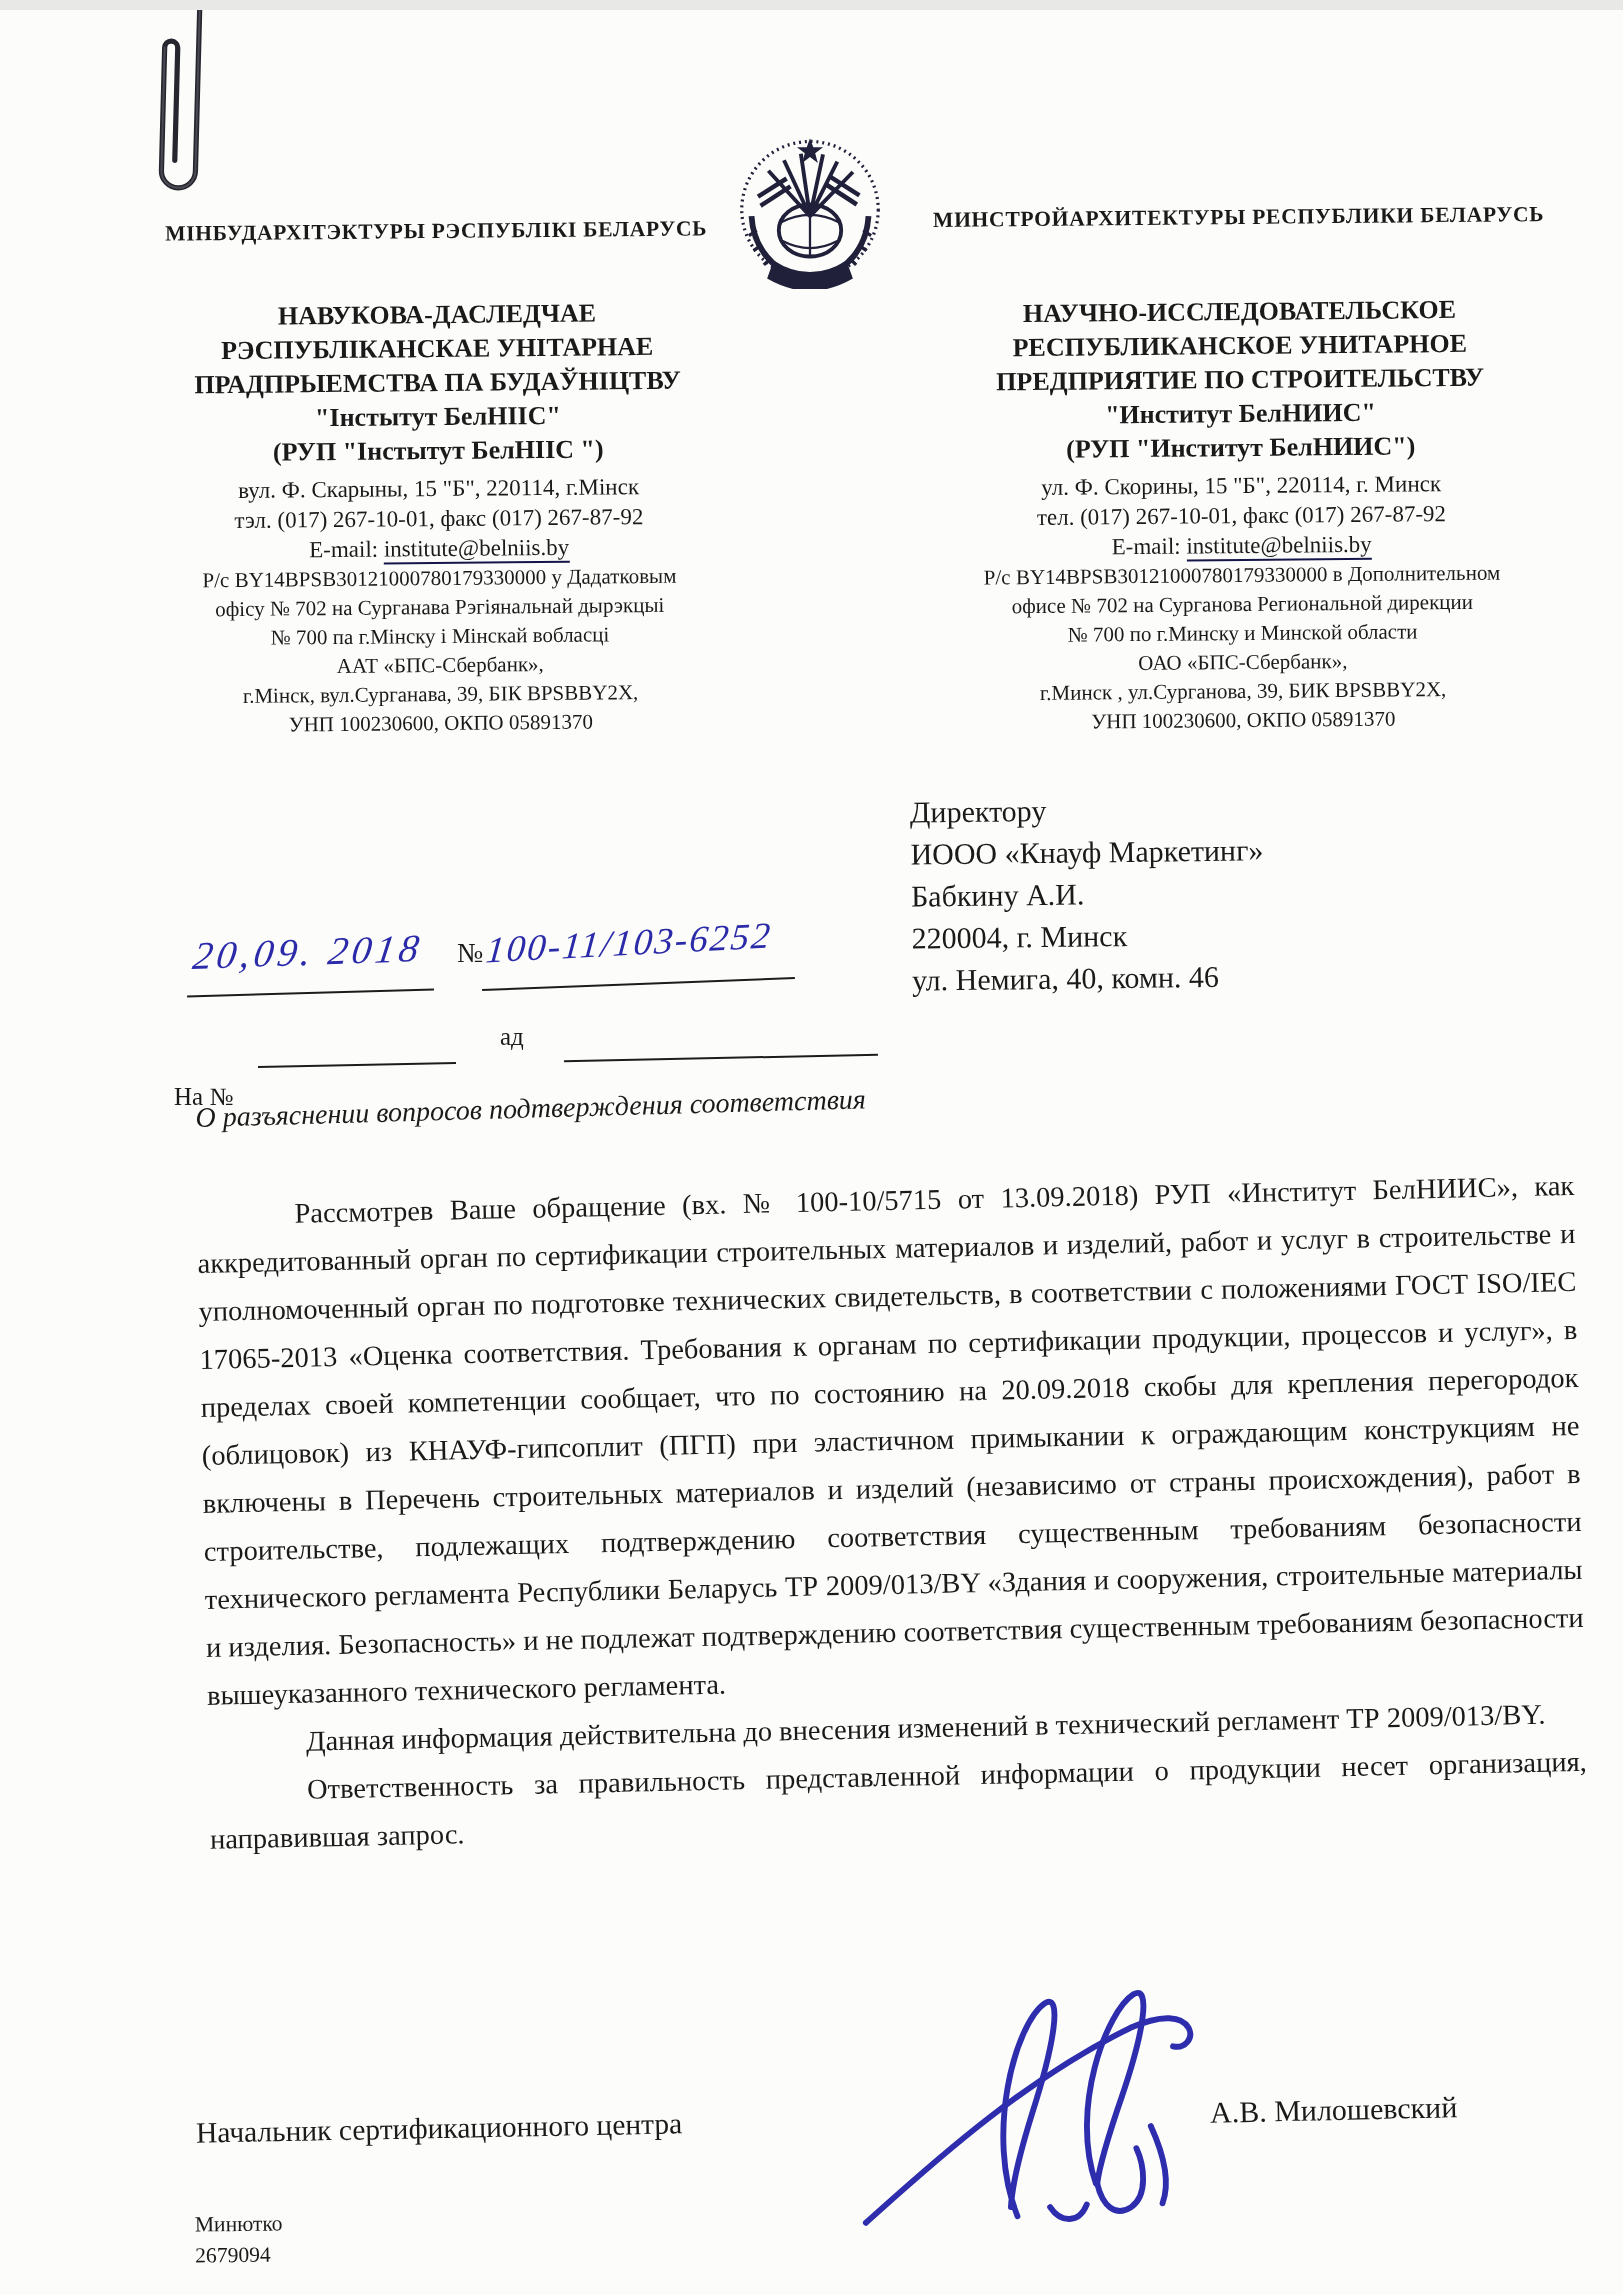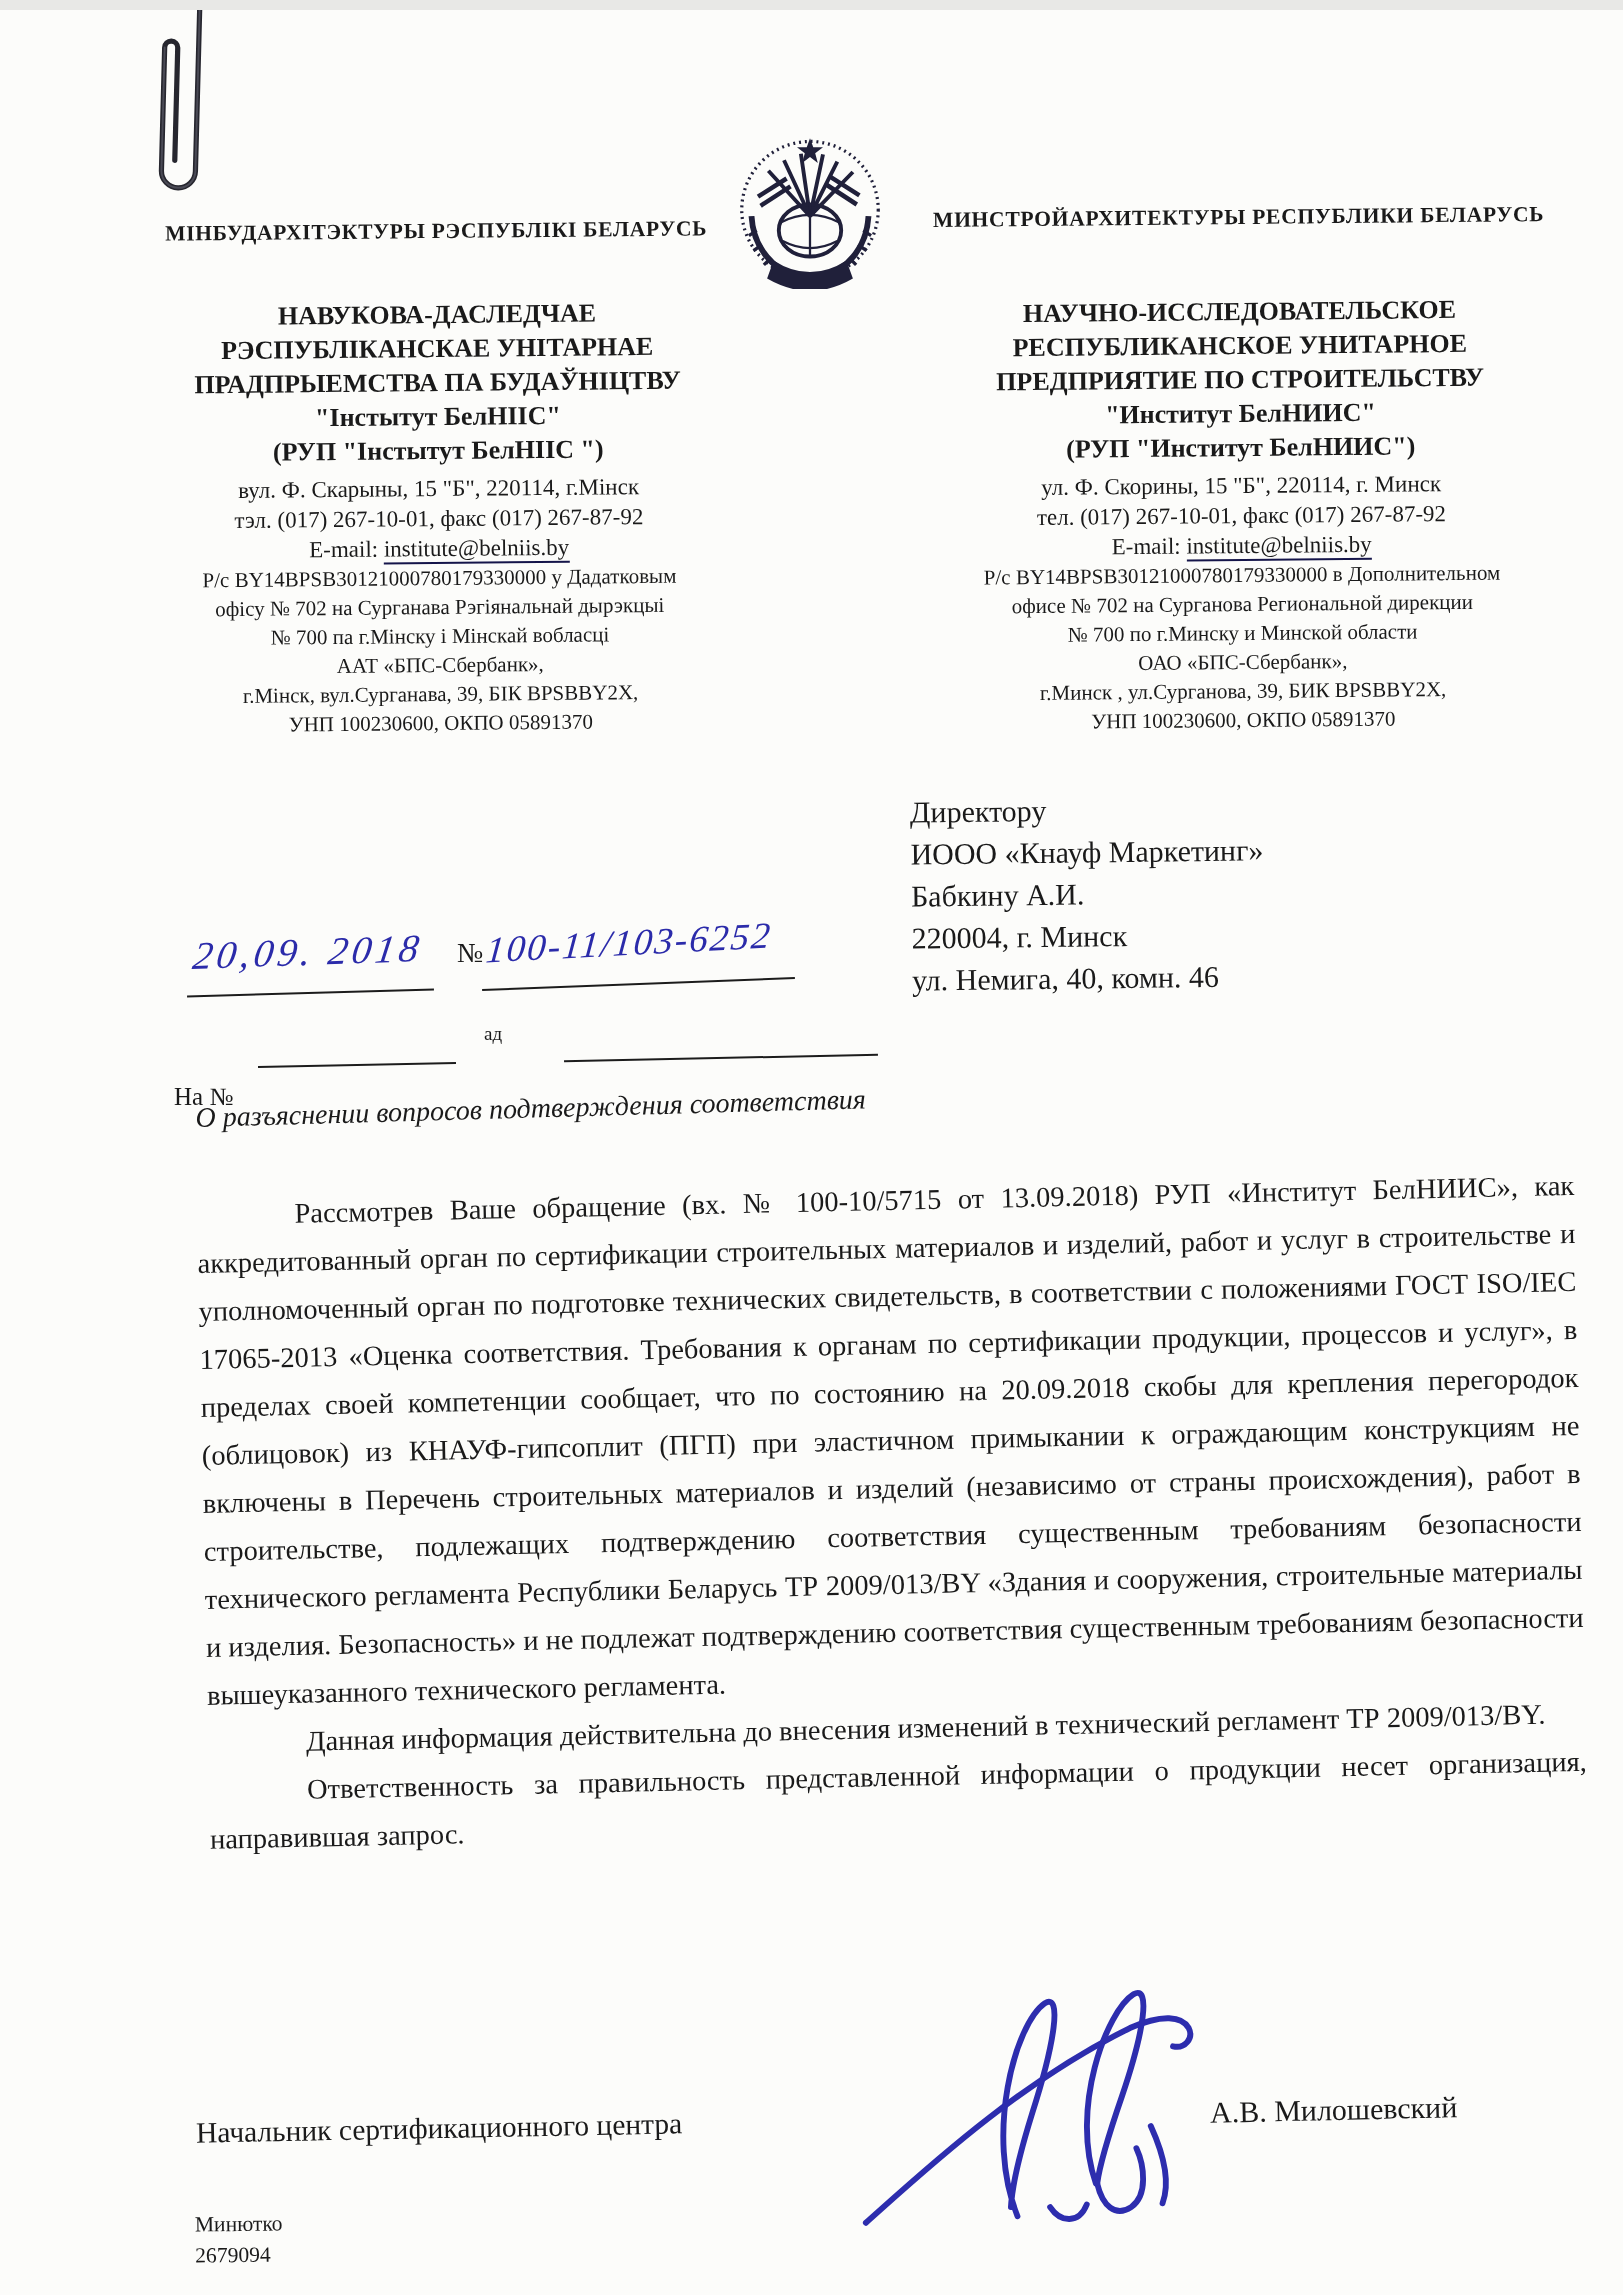--- a/index.html
+++ b/index.html
@@ -33,21 +33,21 @@
   .date-line{position:absolute;left:187px;top:982px;width:247px;
     border-top:2.6px solid #1c1c1c;transform:rotate(-1.6deg);}
   .num-label{position:absolute;left:457px;top:927px;font-size:27.5px;}
   .hand-num{position:absolute;left:487px;top:911px;font-size:37px;
     transform:skewX(-8deg) rotate(-3deg);letter-spacing:2px;}
   .num-line{position:absolute;left:482px;top:973px;width:313px;
     border-top:2.6px solid #1c1c1c;transform:rotate(-2.2deg);}
   .onnum-label{position:absolute;left:174px;top:1073px;font-size:25px;}
   .onnum-line{position:absolute;left:258px;top:1054px;width:198px;
     border-top:2.6px solid #1c1c1c;transform:rotate(-1.2deg);}
-  .from-label{position:absolute;left:484px;top:1013px;font-size:19px;}
+  .from-label{position:absolute;left:500px;top:1013px;font-size:25px;}
   .from-line{position:absolute;left:564px;top:1047px;width:314px;
     border-top:2.6px solid #1c1c1c;transform:rotate(-1.2deg);}
   
   .subject{position:absolute;left:195px;top:1092px;font-size:28px;font-style:italic;
     transform:rotate(-1.6deg);transform-origin:left top;white-space:nowrap;}
   .body-text{position:absolute;left:196px;top:1182px;width:1378px;
     font-size:28.5px;line-height:48px;text-align:justify;
     transform:rotate(-1.25deg);transform-origin:left top;}
   .body-text p{margin:0;text-indent:98px;}
   

